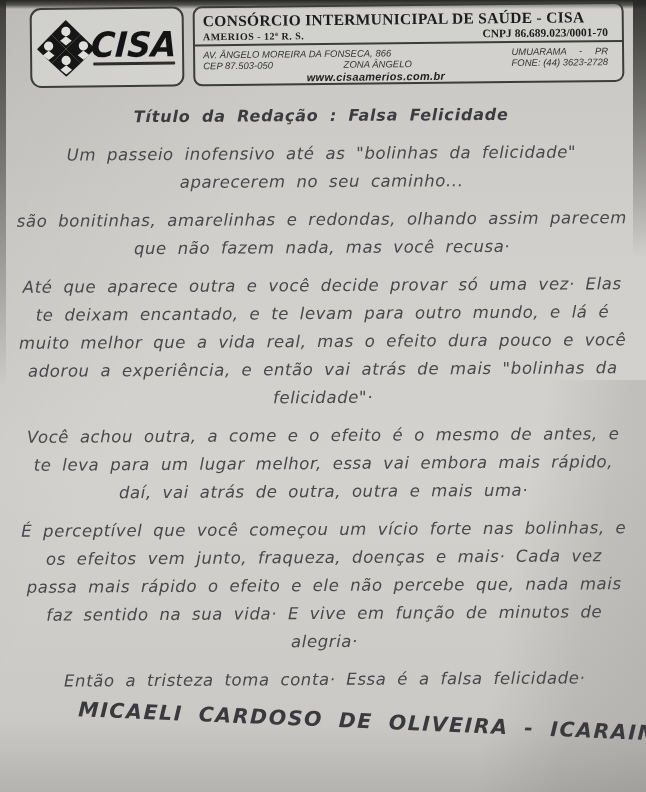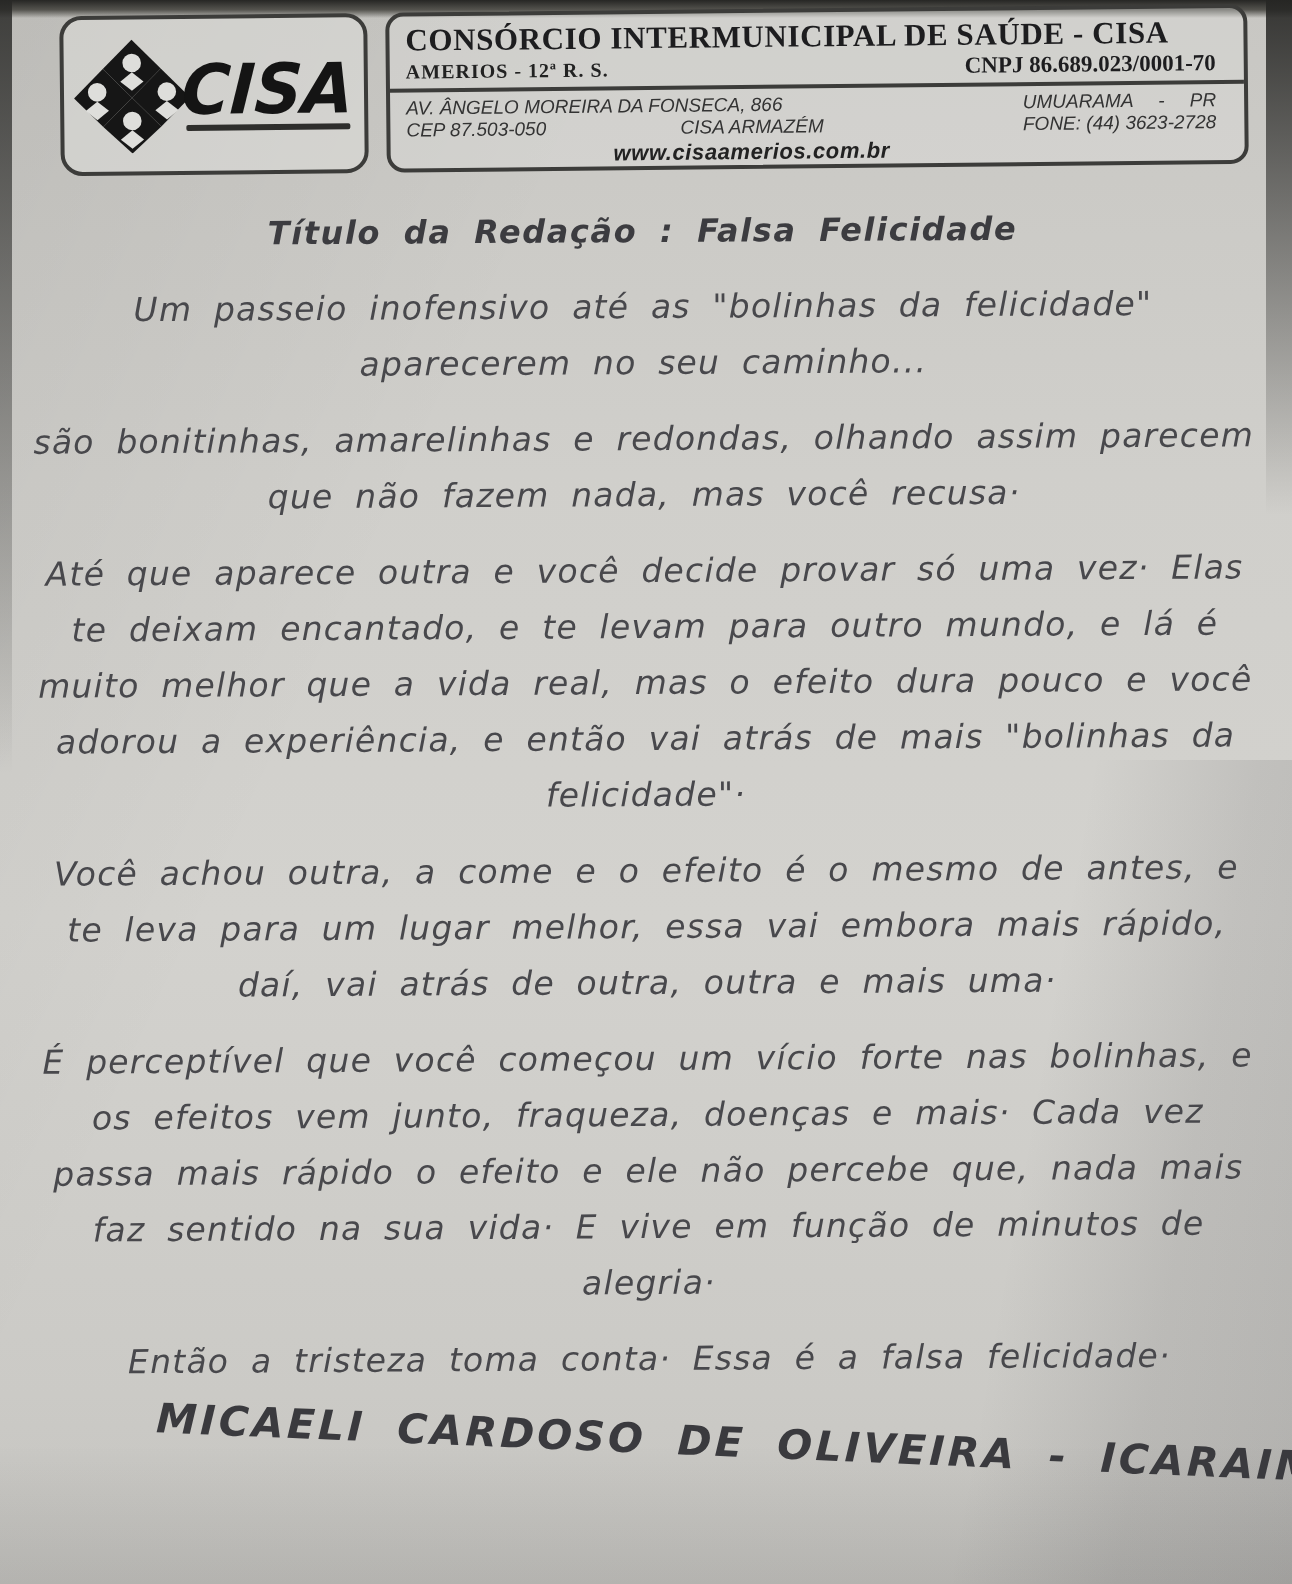--- a/index.html
+++ b/index.html
@@ -111,21 +111,21 @@
     <div class="row2">
       <span class="region">AMERIOS - 12ª R. S.</span>
       <span class="cnpj">CNPJ 86.689.023/0001-70</span>
     </div>
     <hr class="divider">
     <div class="addr">
       <div class="addr-left">
         <div>AV. ÂNGELO MOREIRA DA FONSECA, 866</div>
         <div class="l2">
           <span>CEP 87.503-050</span>
-          <span>CISA ARMAZÉM</span>
+          <span>ZONA ÂNGELO</span>
         </div>
       </div>
       <div class="addr-right">
         <div class="city">UMUARAMA - PR</div>
         <div>FONE: (44) 3623-2728</div>
       </div>
     </div>
     <div class="website">www.cisaamerios.com.br</div>
   </div>
 </header>

